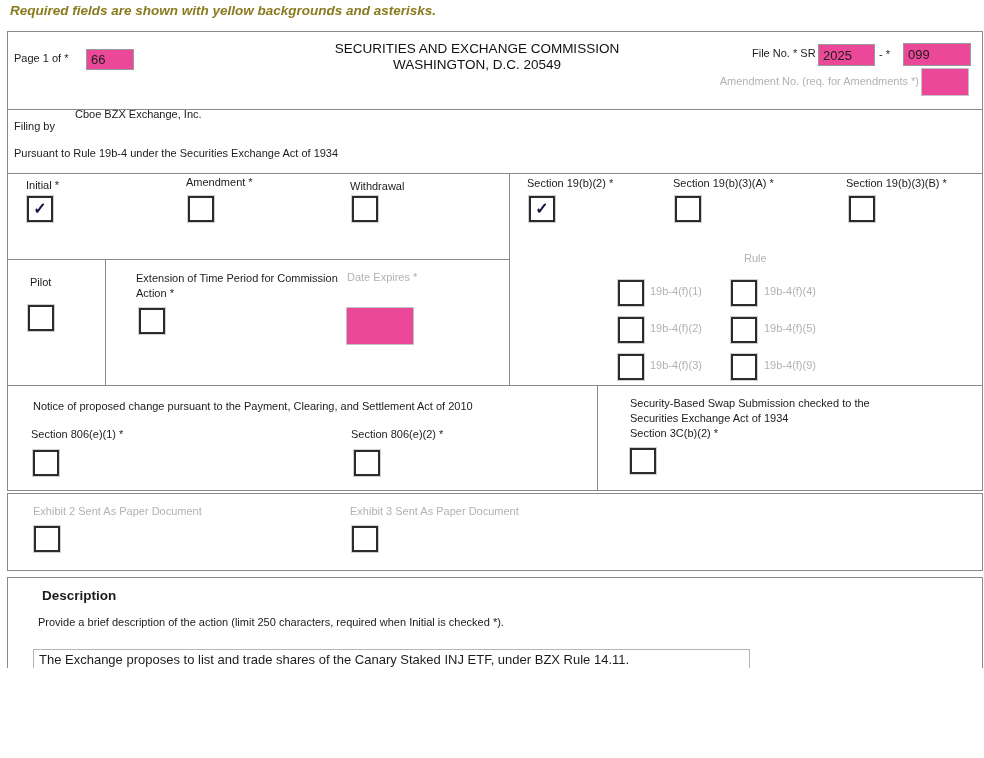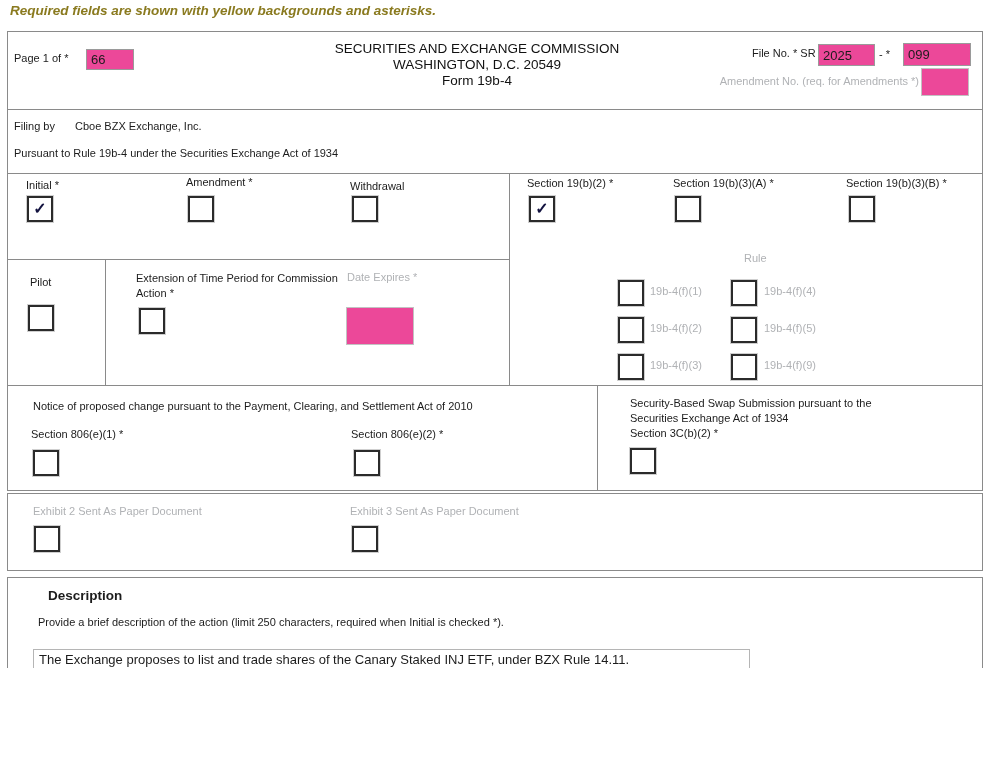--- a/index.html
+++ b/index.html
@@ -34,31 +34,30 @@
   <div class="box" style="left:7px;top:385px;width:976px;height:106px;"></div>
   <div class="vline" style="left:597px;top:385px;height:106px;"></div>
   <div class="box" style="left:7px;top:493px;width:976px;height:78px;"></div>
   <div class="box" style="left:7px;top:577px;width:976px;height:181px;"></div>
 
   <div class="lbl" style="left:14px;top:52px;">Page 1 of *</div>
   <input class="inp" style="left: 86px; top: 49px; width: 48px; height: 21px;" value="66">
   <div class="title">
     <div>SECURITIES AND EXCHANGE COMMISSION</div>
     <div>WASHINGTON, D.C. 20549</div>
-    <div>Form 19b-4</div>
   </div>
   <div class="lbl" style="left:752px;top:47px;">File No. * SR</div>
   <input class="inp" style="left: 818px; top: 44px; width: 57px; height: 22px;" value="2025">
   <div class="lbl" style="left:879px;top:48px;">- *</div>
   <input class="inp" style="left: 903px; top: 43px; width: 68px; height: 23px;" value="099">
   <div class="lbl muted" style="left:619px;top:75px;width:300px;text-align:right;">Amendment No. (req. for Amendments *)</div>
   <input class="inp light" style="left: 921px; top: 68px; width: 48px; height: 28px;" value="">
 
   <div class="lbl" style="left:14px;top:120px;">Filing by</div>
-  <div class="lbl" style="left:75px;top:120px;text-align:right;">Cboe BZX Exchange, Inc.</div>
+  <div class="lbl" style="left:75px;top:108px;text-align:right;">Cboe BZX Exchange, Inc.</div>
   <div class="lbl" style="left:14px;top:147px;">Pursuant to Rule 19b-4 under the Securities Exchange Act of 1934</div>
 
   <div class="lbl" style="left:26px;top:179px;">Initial *</div>
   <div class="cb" style="left:27px;top:196px;">✓</div>
   <div class="lbl" style="left:186px;top:176px;">Amendment *</div>
   <div class="cb" style="left:188px;top:196px;"></div>
   <div class="lbl" style="left:350px;top:180px;">Withdrawal</div>
   <div class="cb" style="left:352px;top:196px;"></div>
 
   <div class="lbl" style="left:527px;top:177px;">Section 19(b)(2) *</div>
@@ -88,27 +87,27 @@
   <div class="cb" style="left:139px;top:308px;"></div>
   <div class="lbl muted" style="left:347px;top:271px;">Date Expires *</div>
   <input class="inp light" style="left: 346px; top: 307px; width: 68px; height: 38px;" value="">
 
   <div class="lbl" style="left:33px;top:400px;text-align:right;">Notice of proposed change pursuant to the Payment, Clearing, and Settlement Act of 2010</div>
   <div class="lbl" style="left:31px;top:428px;">Section 806(e)(1) *</div>
   <div class="cb" style="left:33px;top:450px;"></div>
   <div class="lbl" style="left:351px;top:428px;">Section 806(e)(2) *</div>
   <div class="cb" style="left:354px;top:450px;"></div>
 
-  <div class="lbl" style="left:630px;top:397px;">Security-Based Swap Submission pursuant to the</div>
+  <div class="lbl" style="left:630px;top:397px;">Security-Based Swap Submission checked to the</div>
   <div class="lbl" style="left:630px;top:412px;text-align:center;">Securities Exchange Act of 1934</div>
   <div class="lbl" style="left:630px;top:427px;">Section 3C(b)(2) *</div>
   <div class="cb" style="left:630px;top:448px;"></div>
 
   <div class="lbl muted" style="left:33px;top:505px;">Exhibit 2 Sent As Paper Document</div>
   <div class="cb" style="left:34px;top:526px;"></div>
   <div class="lbl muted" style="left:350px;top:505px;">Exhibit 3 Sent As Paper Document</div>
   <div class="cb" style="left:352px;top:526px;"></div>
 
-  <div class="lbl bold" style="left:48px;top:588px;text-align:center;">Description</div>
+  <div class="lbl bold" style="left:42px;top:588px;text-align:center;">Description</div>
   <div class="lbl" style="left:38px;top:616px;">Provide a brief description of the action (limit 250 characters, required when Initial is checked *).</div>
   <textarea class="desc" spellcheck="false" style="">The Exchange proposes to list and trade shares of the Canary Staked INJ ETF, under BZX Rule 14.11.</textarea>
 
 </div>
 
 </body></html>

